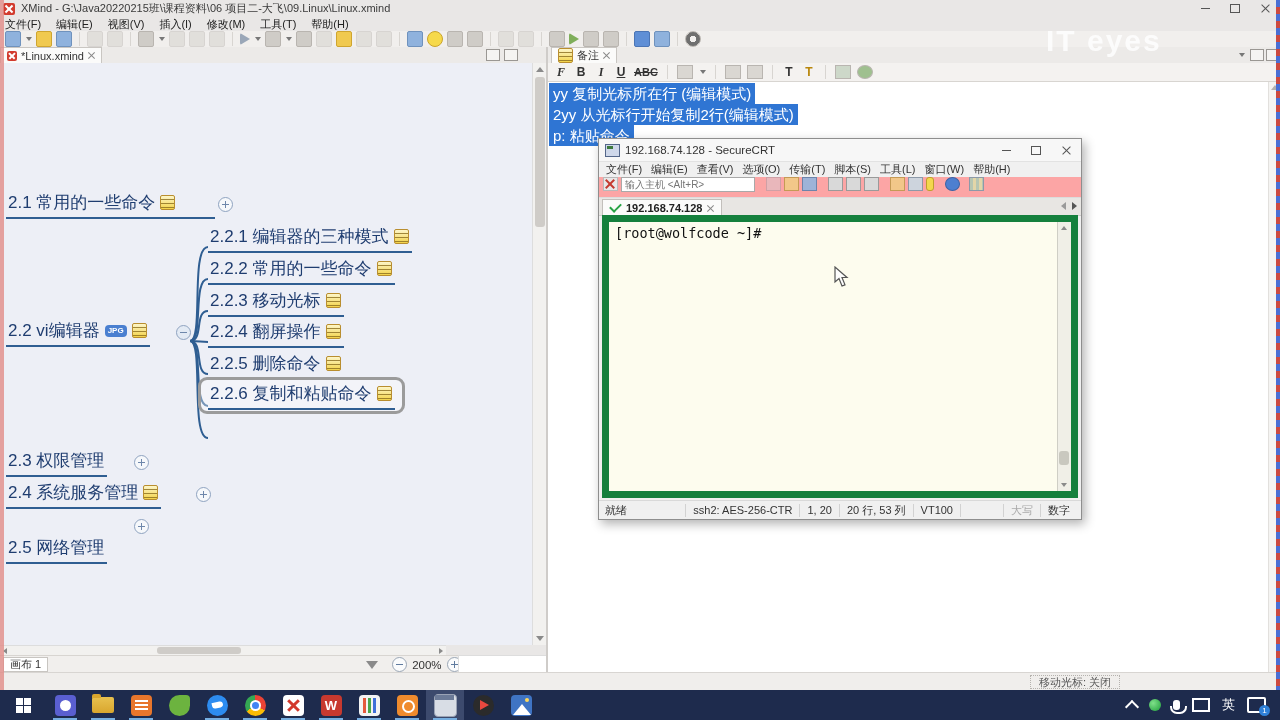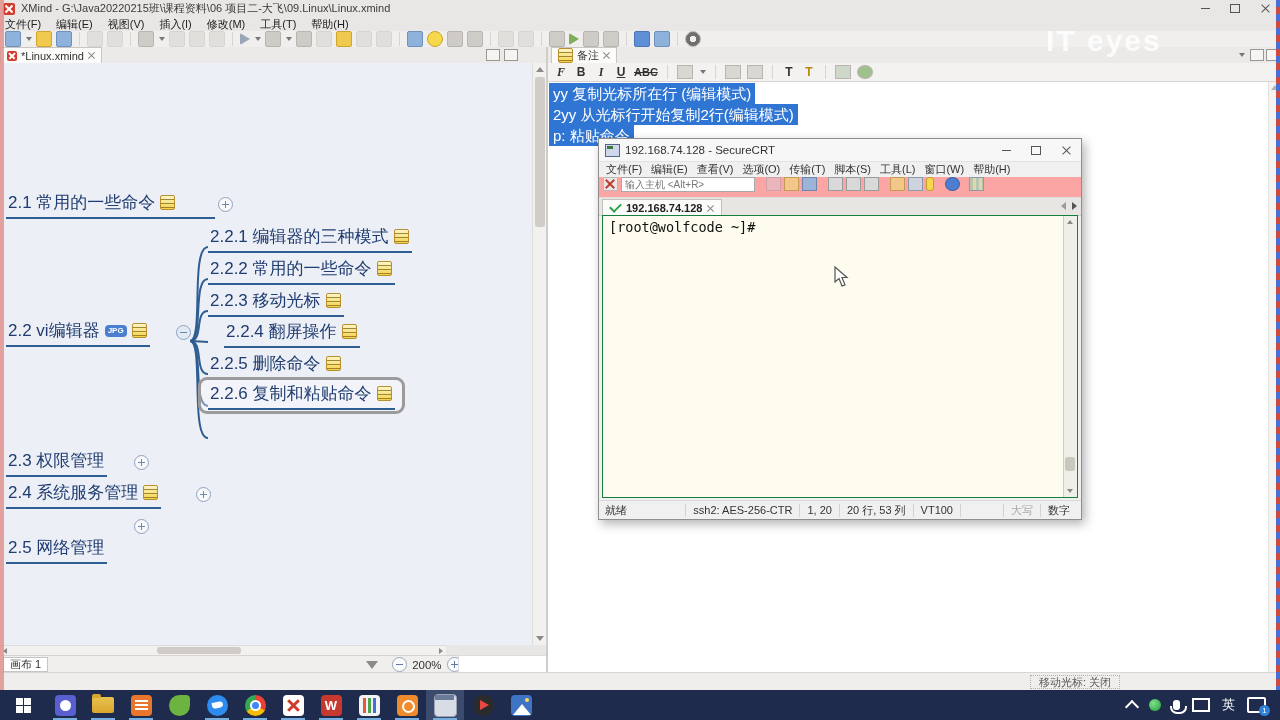--- a/index.html
+++ b/index.html
@@ -95,21 +95,21 @@
   .ci.help{border-radius:50%;background:#4d7fd0;border-color:#3b63a5;}
   .ci.grid{background:repeating-linear-gradient(90deg,#b7c6b2 0 3px,#e3d6a8 3px 6px);}
   .ci.dim{opacity:.4;}
   .hostinput{width:126px;height:13px;border:1px solid #a9a9a9;background:#fff;font-size:10px;color:#9a9a9a;padding:0 3px;font-family:"Liberation Sans",sans-serif;}
   .crt-tabs{height:17px;background:#e8e6e3;border-bottom:1px solid #cfcccb;position:relative;text-align:right;}
   .crt-tab{position:absolute;left:3px;top:1px;height:16px;background:#fbfbfa;border:1px solid #c2bfbb;border-bottom:0;display:flex;align-items:center;gap:5px;padding:0 7px;font-size:11px;font-weight:bold;color:#222;}
   .check{width:9px;height:5px;border-left:2px solid #27a345;border-bottom:2px solid #27a345;transform:rotate(-45deg);margin-top:-3px;}
   .tab-arrows{position:absolute;right:4px;top:4px;display:flex;gap:6px;}
   .ta{width:0;height:0;border-top:4px solid transparent;border-bottom:4px solid transparent;}
   .ta.l{border-right:5px solid #9a9a9a;} .ta.r{border-left:5px solid #555;}
-  .term{position:absolute;left:3px;top:76px;right:3px;bottom:21px;background:#fdfcee;border:1px solid #15803d;padding-left:20px;}
+  .term{position:absolute;left:3px;top:76px;right:3px;bottom:21px;background:#fdfcee;border:7px solid #15803d;padding-left:20px;}
   .termtext{position:absolute;left:6px;top:3px;font-family:"DejaVu Sans Mono","Liberation Mono",monospace;font-size:13.5px;color:#111;}
   .tscroll{position:absolute;right:0;top:0;width:13px;bottom:0;background:#f0efe7;border-left:1px solid #cfcec5;}
   .crt-status{position:absolute;left:0;bottom:0;width:100%;height:18px;background:#f0f0f0;border-top:1px solid #d9d9d9;display:flex;align-items:center;font-size:11px;color:#333;}
   .cell{border-left:1px solid #d2d2d2;padding:0 7px;height:13px;display:flex;align-items:center;white-space:nowrap;}
   
   .taskbar{left:0;top:690px;width:1280px;height:30px;background:#1e2b4d;display:flex;align-items:center;}
   .slot{width:38px;height:30px;display:flex;align-items:center;justify-content:center;position:relative;flex:0 0 auto;}
   .slot.active{background:#3c4a6d;}
   .openline{position:absolute;left:7px;right:7px;bottom:0;height:2px;background:#76aee0;}
   .win-grid{display:grid;grid-template-columns:7px 7px;grid-template-rows:7px 7px;gap:1px;}
@@ -275,21 +275,21 @@
       <span class="note-ic"></span>
     </div>
     <div class="topic" style="left:208px;top:194px;">
       <span>2.2.2 常用的一些命令</span>
       <span class="note-ic"></span>
     </div>
     <div class="topic" style="left:208px;top:226px;">
       <span>2.2.3 移动光标</span>
       <span class="note-ic"></span>
     </div>
-    <div class="topic" style="left:224px;top:257px;align-items:center;">
+    <div class="topic" style="left:208px;top:257px;align-items:center;">
       <span>2.2.4 翻屏操作</span>
       <span class="note-ic"></span>
     </div>
     <div class="topic" style="left:208px;top:289px;">
       <span>2.2.5 删除命令</span>
       <span class="note-ic"></span>
     </div>
     <div class="selbox" style="left:198px;top:314px;">
       <div class="topic">
         <span>2.2.6 复制和粘贴命令</span>

